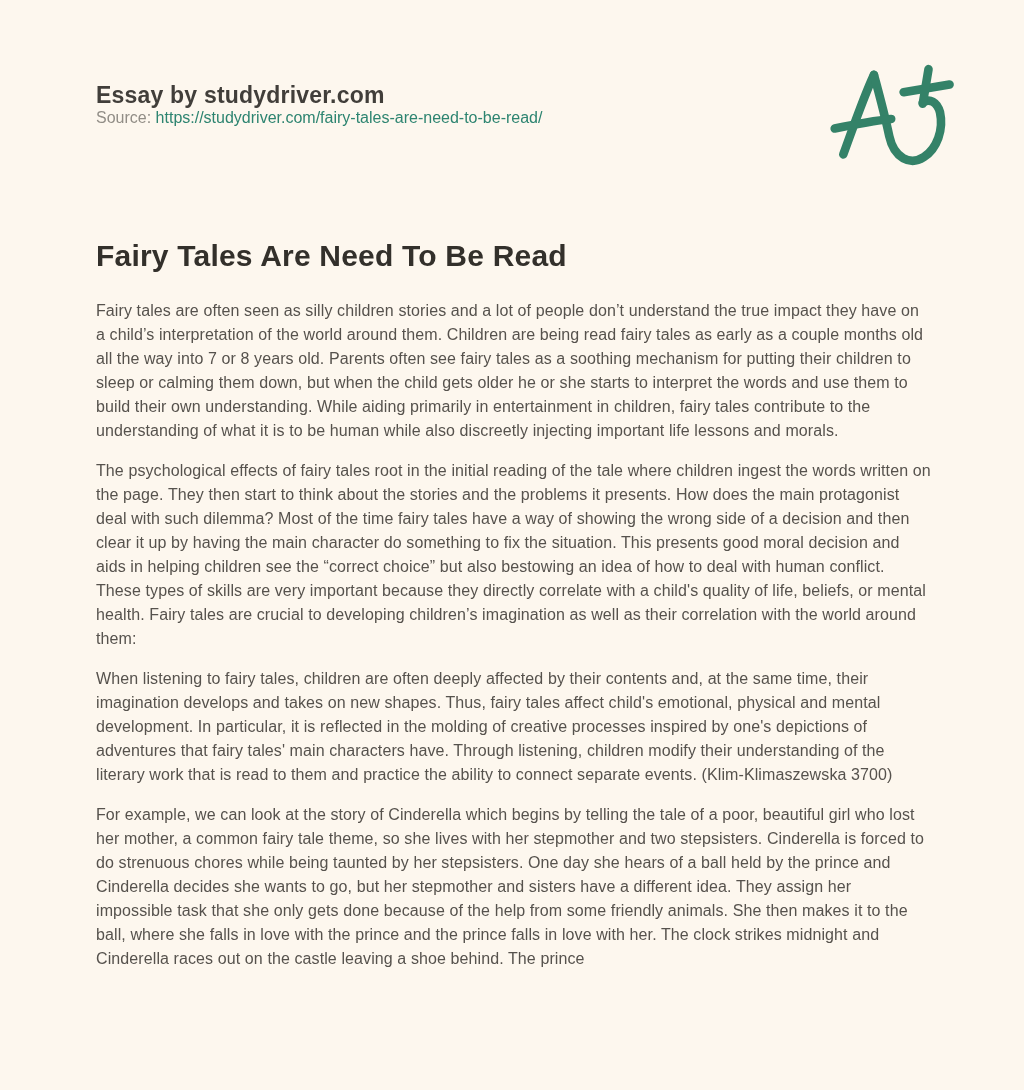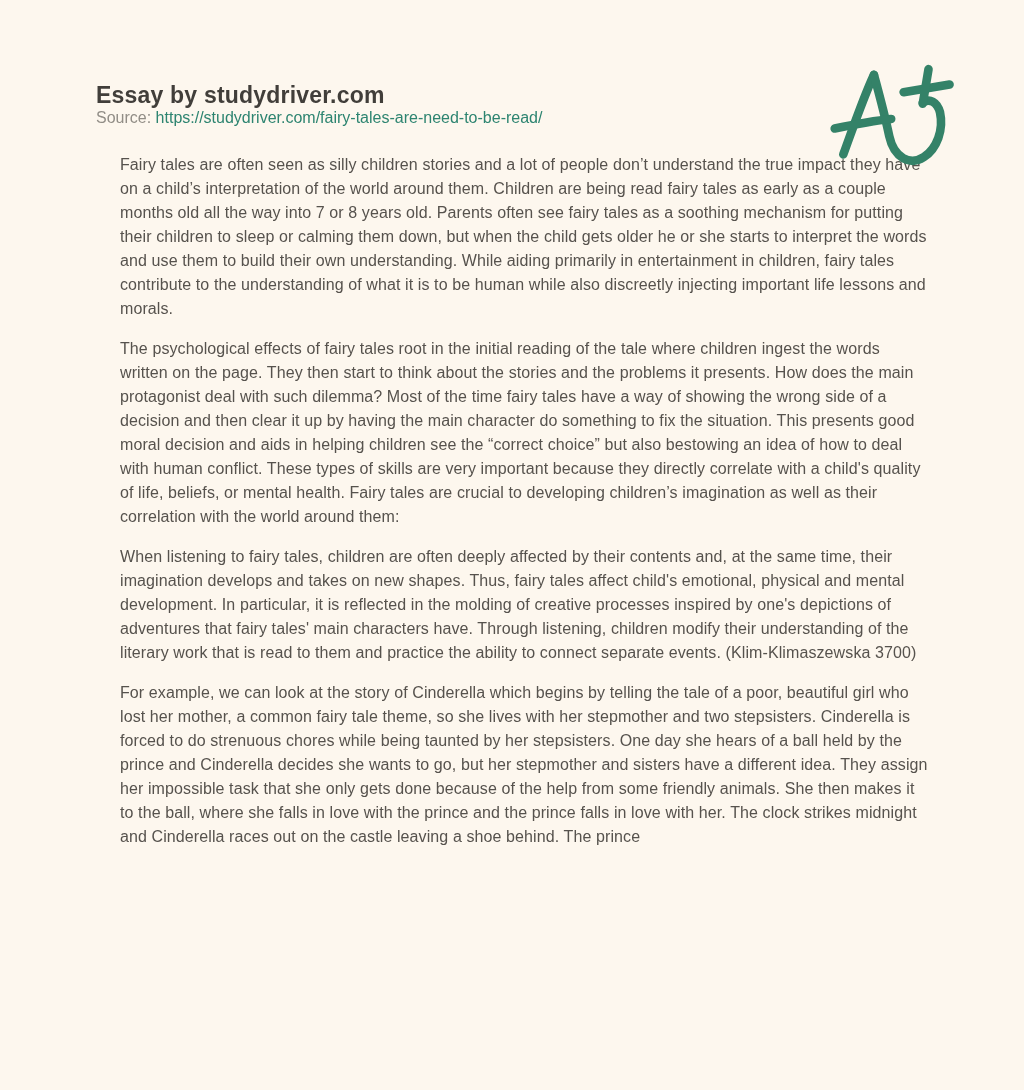--- a/index.html
+++ b/index.html
@@ -46,21 +46,20 @@
   .logo svg { width: 100%; height: 100%; }
   .essay-title {
     margin-top: 112px;
     font-size: 30px;
     font-weight: 700;
     color: #33302b;
     letter-spacing: 0.2px;
   }
   .content {
     margin-top: 26px;
-    margin-left: 24px;
   }
   .content p {
     font-size: 16px;
     line-height: 24px;
     color: #56524d;
     margin-bottom: 16px;
     letter-spacing: 0.1px;
   }
 </style>
 </head>
@@ -85,20 +84,21 @@
           <path d="M7,66 C26,62 46,58 66,56"></path>
 
           <path d="M79,28 L127,20"></path>
 
           <path d="M105,4 C103,16 101,28 99,40"></path>
         </g>
       </svg>
     </div>
   </div>
 
+  <h2 class="essay-title">Fairy Tales Are Need To Be Read</h2>
 
   <div class="content">
     <p>Fairy tales are often seen as silly children stories and a lot of people don’t understand the true impact they have on a child’s interpretation of the world around them. Children are being read fairy tales as early as a couple months old all the way into 7 or 8 years old. Parents often see fairy tales as a soothing mechanism for putting their children to sleep or calming them down, but when the child gets older he or she starts to interpret the words and use them to build their own understanding. While aiding primarily in entertainment in children, fairy tales contribute to the understanding of what it is to be human while also discreetly injecting important life lessons and morals.</p>
     <p>The psychological effects of fairy tales root in the initial reading of the tale where children ingest the words written on the page. They then start to think about the stories and the problems it presents. How does the main protagonist deal with such dilemma? Most of the time fairy tales have a way of showing the wrong side of a decision and then clear it up by having the main character do something to fix the situation. This presents good moral decision and aids in helping children see the “correct choice” but also bestowing an idea of how to deal with human conflict. These types of skills are very important because they directly correlate with a child's quality of life, beliefs, or mental health. Fairy tales are crucial to developing children’s imagination as well as their correlation with the world around them:</p>
     <p>When listening to fairy tales, children are often deeply affected by their contents and, at the same time, their imagination develops and takes on new shapes. Thus, fairy tales affect child's emotional, physical and mental development. In particular, it is reflected in the molding of creative processes inspired by one's depictions of adventures that fairy tales' main characters have. Through listening, children modify their understanding of the literary work that is read to them and practice the ability to connect separate events. (Klim-Klimaszewska 3700)</p>
     <p>For example, we can look at the story of Cinderella which begins by telling the tale of a poor, beautiful girl who lost her mother, a common fairy tale theme, so she lives with her stepmother and two stepsisters. Cinderella is forced to do strenuous chores while being taunted by her stepsisters. One day she hears of a ball held by the prince and Cinderella decides she wants to go, but her stepmother and sisters have a different idea. They assign her impossible task that she only gets done because of the help from some friendly animals. She then makes it to the ball, where she falls in love with the prince and the prince falls in love with her. The clock strikes midnight and Cinderella races out on the castle leaving a shoe behind. The prince</p>
   </div>
 
 </div>
 

